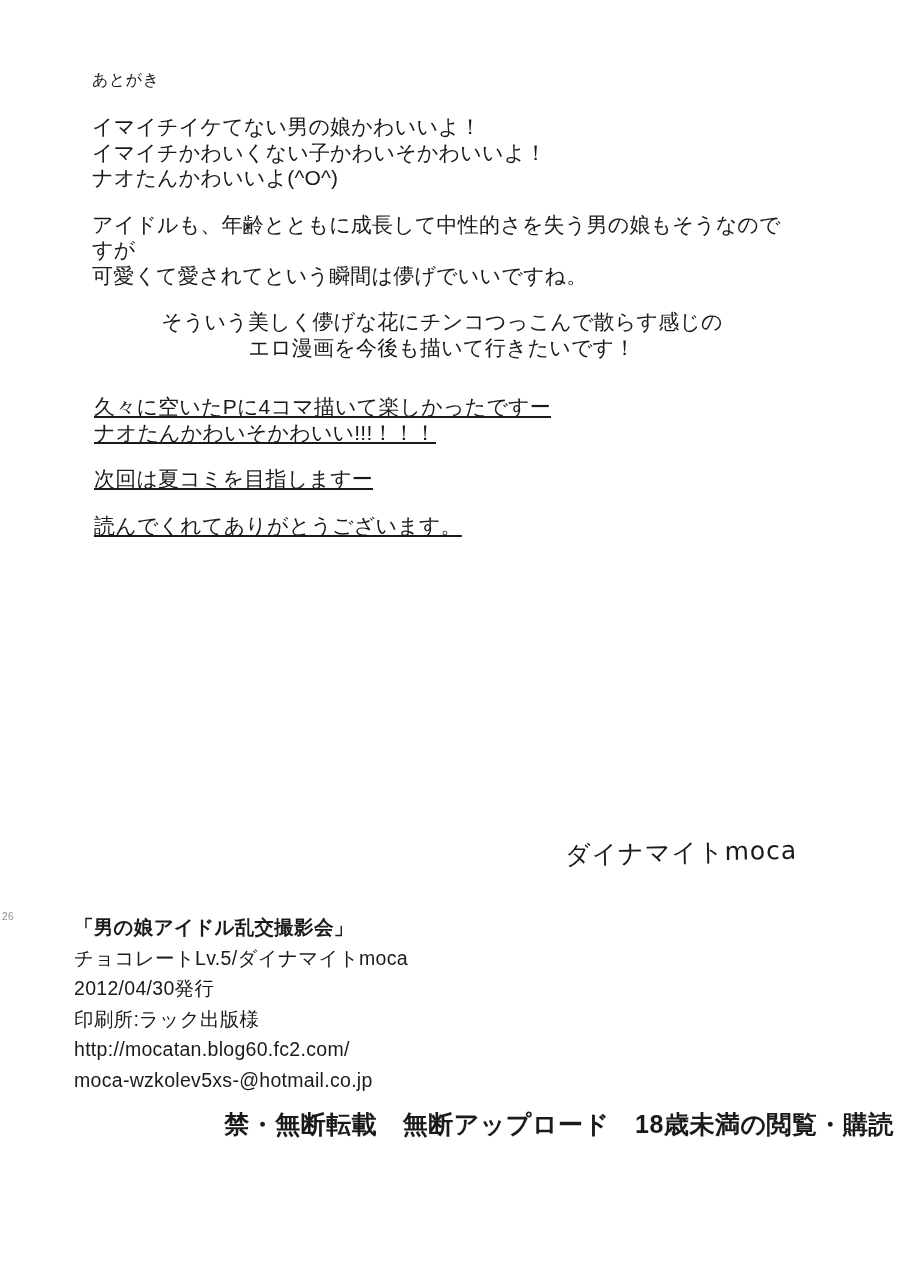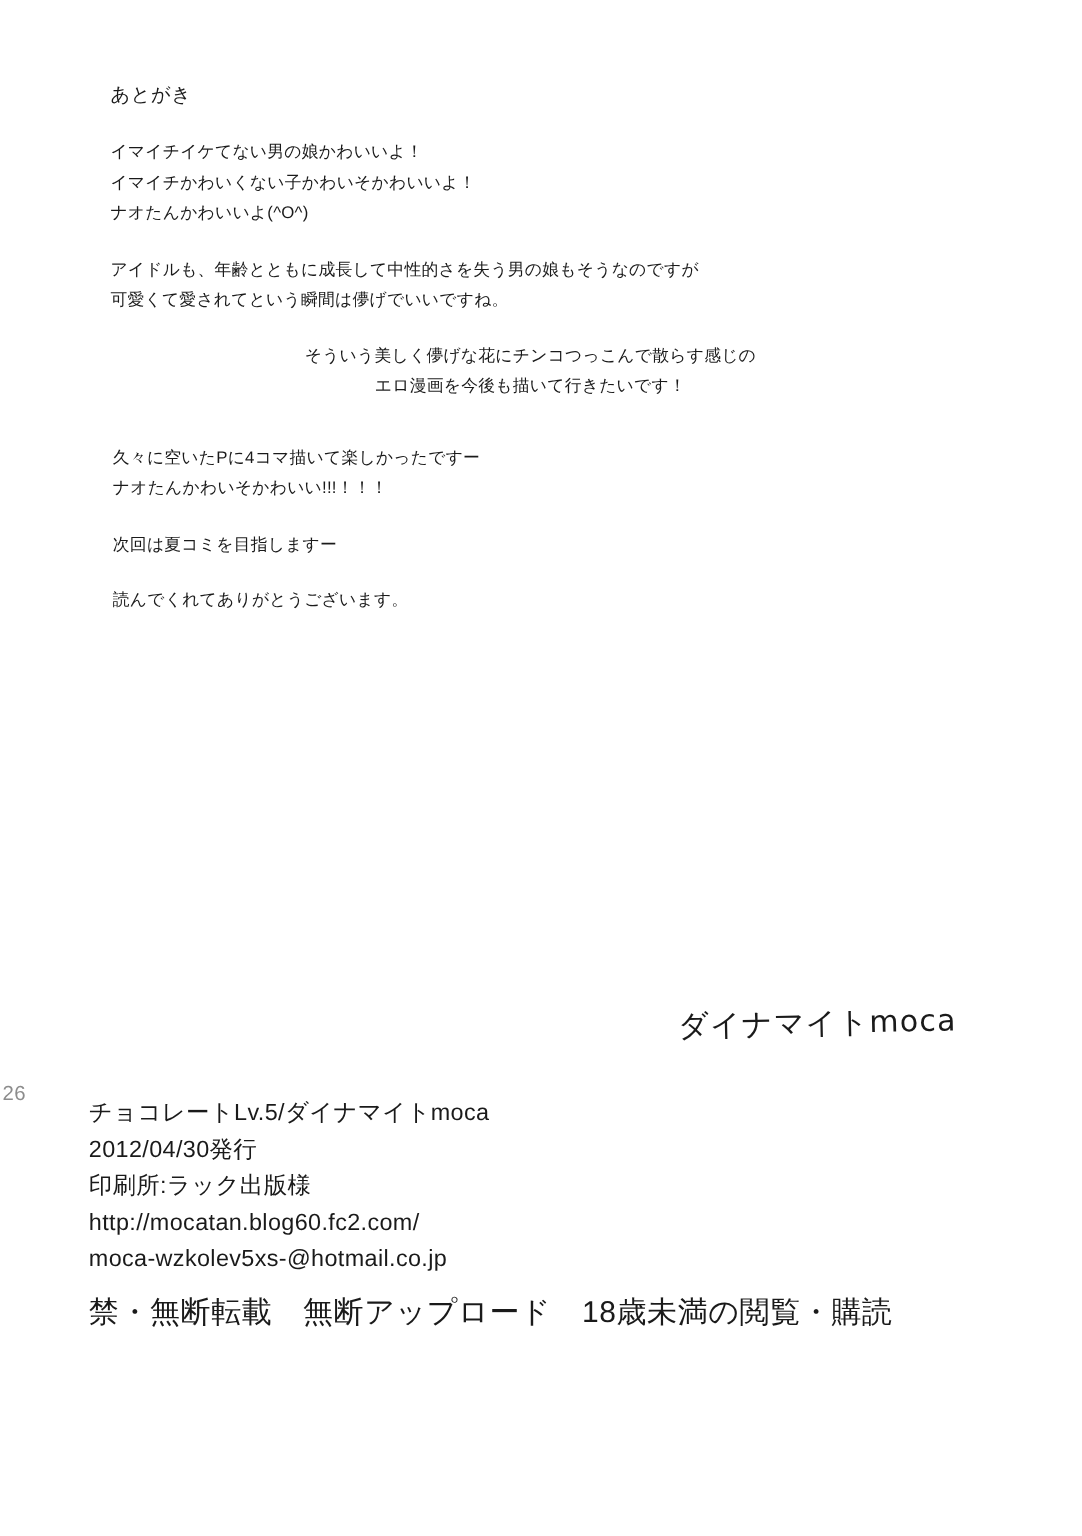--- a/index.html
+++ b/index.html
@@ -29,28 +29,29 @@
     top: 68px;
     width: 700px;
   }
   .afterword-title {
     font-size: 16px;
     line-height: 24px;
     letter-spacing: 0.5px;
     margin-bottom: 22px;
   }
   .para {
-    font-size: 14px;
+    font-size: 21px;
     line-height: 25.5px;
     letter-spacing: 0.2px;
     margin: 0 0 21px 0;
     white-space: pre-wrap;
   }
   .para.indent {
     margin-left: 2px;
+    text-decoration: underline;
   }
   .para-gap-big {
     margin-bottom: 34px;
     text-align: center;
   }
 
   
   .signature {
     position: absolute;
     left: 565px;
@@ -81,32 +82,33 @@
     line-height: 30.5px;
     letter-spacing: 0.3px;
     white-space: nowrap;
   }
   .colophon-line.bold {
     font-weight: bold;
   }
   .colophon-warning {
     margin-top: 12px;
     font-size: 25px;
-    font-weight: normal;
+    font-weight: bold;
     letter-spacing: 0.5px;
     line-height: 34px;
     white-space: nowrap;
+    text-align: right;
   }
 
   
   .page-number {
     position: absolute;
     left: 2px;
     bottom: 10px;
-    font-size: 17px;
+    font-size: 10px;
     color: #8c8c8c;
     letter-spacing: 0.5px;
   }
 </style>
 </head>
 <body>
 
 <div class="page">
 
   <div class="afterword">
@@ -121,20 +123,21 @@
 エロ漫画を今後も描いて行きたいです！</p>
     <p class="para indent">久々に空いたPに4コマ描いて楽しかったですー
 ナオたんかわいそかわいい!!!！！！</p>
     <p class="para indent">次回は夏コミを目指しますー</p>
     <p class="para indent">読んでくれてありがとうございます。</p>
   </div>
 
   <div class="signature">ダイナマイトmoca</div>
 
   <div class="colophon">
+    <div class="colophon-line bold">「男の娘アイドル乱交撮影会」</div>
     <div class="colophon-line">チョコレートLv.5/ダイナマイトmoca</div>
     <div class="colophon-line">2012/04/30発行</div>
     <div class="colophon-line">印刷所:ラック出版様</div>
     <div class="colophon-line">http://mocatan.blog60.fc2.com/</div>
     <div class="colophon-line">moca-wzkolev5xs-@hotmail.co.jp</div>
     <div class="colophon-warning">禁・無断転載　無断アップロード　18歳未満の閲覧・購読</div>
   </div>
 
   <div class="page-number">26</div>
 

